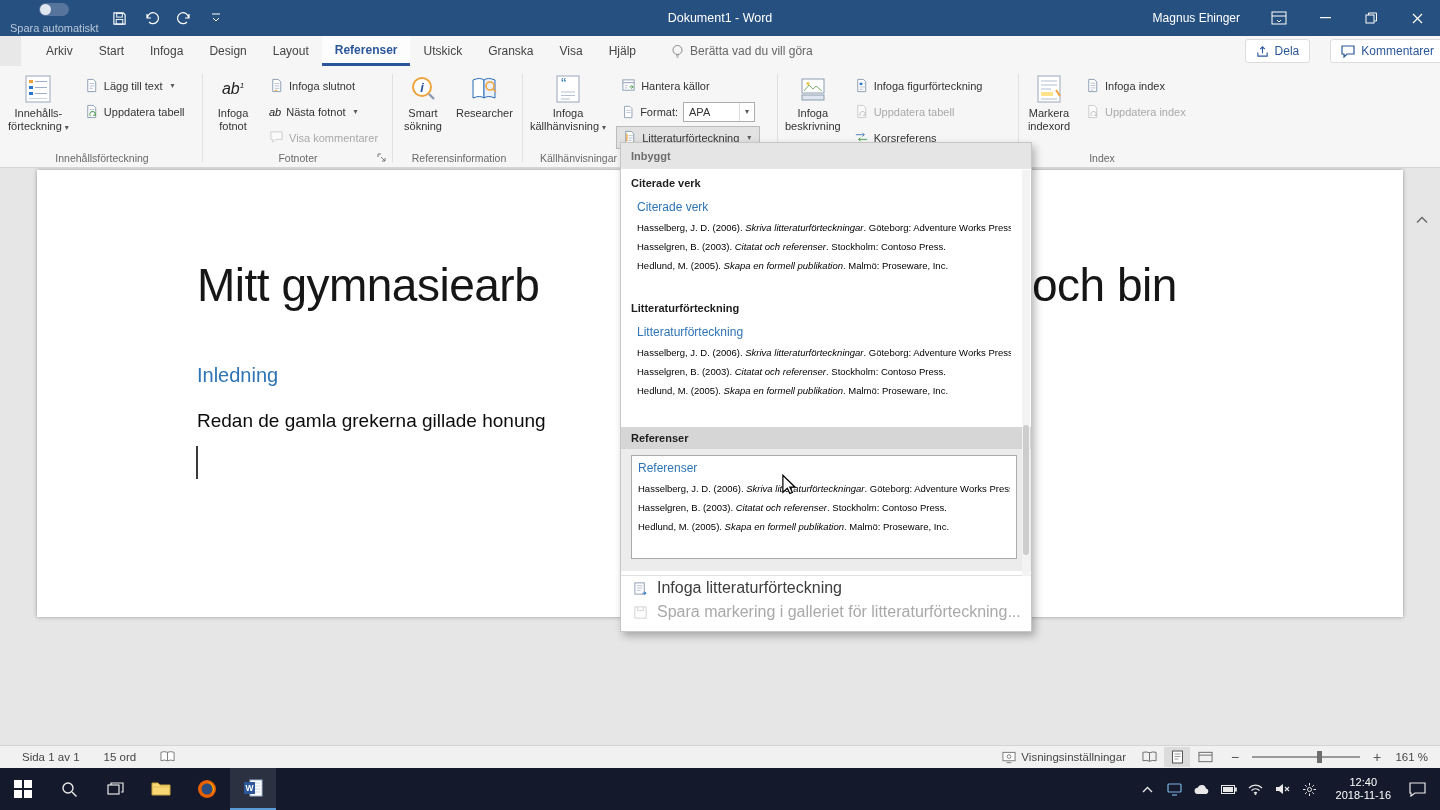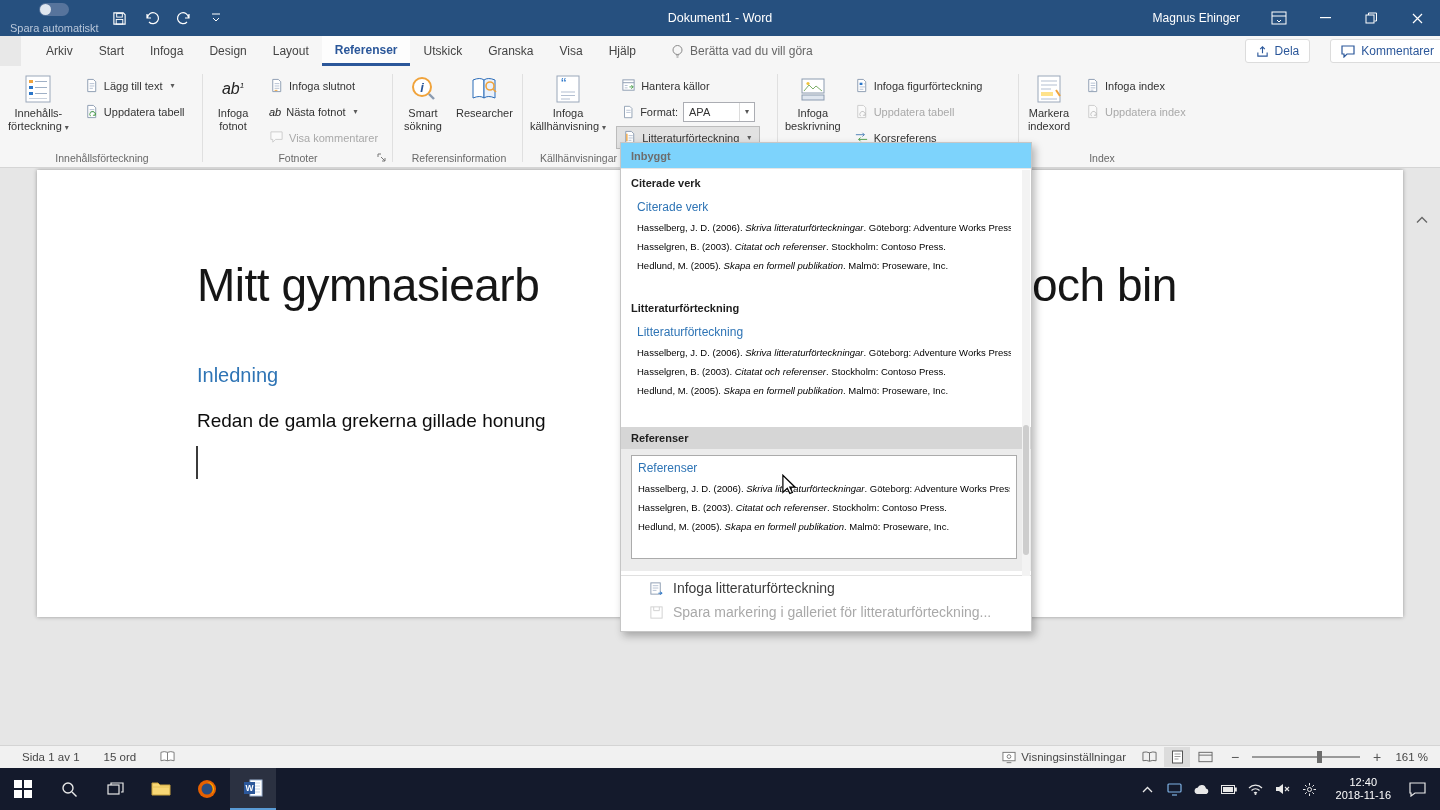--- a/index.html
+++ b/index.html
@@ -52,31 +52,31 @@
   
   .docarea { position:absolute; top:168px; left:0; width:1440px; height:577px; background:#e6e6e6; z-index:10; }
   .page { position:absolute; top:2px; left:37px; width:1366px; height:447px; background:#fff; box-shadow:0 0 4px rgba(0,0,0,.35); }
   .doc-title-frag { position:absolute; font-size:46px; font-weight:300; color:#161616; letter-spacing:-.5px; }
   .doc-heading { position:absolute; left:160px; top:194px; font-size:20px; color:#2e74b5; }
   .doc-body { position:absolute; left:160px; top:240px; font-size:19px; color:#0c0c0c; }
   .caret-bar { position:absolute; left:159px; top:276px; width:1.5px; height:33px; background:#3b3b3b; }
 
   
   .dropdown { position:absolute; left:620px; top:142px; width:412px; height:490px; background:#fff; border:1px solid #c6c6c6; box-shadow:3px 4px 8px rgba(0,0,0,.28); z-index:70; font-size:11px; }
-  .dd-builtin { height:26px; background:#7dd3fc; border-bottom:1px solid #e6e6e6; color:#6d6d6d; font-weight:bold; font-size:11px; display:flex; align-items:center; padding-left:10px; }
+  .dd-builtin { height:26px; background:#e5e5e5; border-bottom:1px solid #e6e6e6; color:#6d6d6d; font-weight:bold; font-size:11px; display:flex; align-items:center; padding-left:10px; }
   .dd-seclabel { font-weight:bold; color:#1e1e1e; font-size:11px; padding:8px 0 2px 10px; }
   .dd-gallery { margin:4px 14px 4px 10px; padding:5px 6px; }
   .dd-gtitle { color:#2e74b5; font-size:12px; margin-bottom:4px; }
   .dd-ref { font-size:9.5px; color:#000; line-height:19px; white-space:nowrap; overflow:hidden; }
   .dd-ref .it { font-style:italic; }
   .dd-sec3 { background:#ececec; padding-bottom:8px; }
   .dd-seclabel.hl { background:#d6d6d6; padding-top:5px; padding-bottom:5px; }
   .dd-gallery.hl { background:#fff; border:1px solid #ababab; margin-top:6px; height:104px; }
   .dd-sep { border-top:1px solid #e0e0e0; margin-top:4px; }
-  .dd-item { display:flex; align-items:center; gap:9px; height:24px; padding-left:28px; font-size:14px; color:#3d3d3d; }
+  .dd-item { display:flex; align-items:center; gap:9px; height:24px; padding-left:12px; font-size:16px; color:#3d3d3d; }
   .dd-scroll { position:absolute; right:1px; top:27px; width:8px; height:406px; background:#f3f3f3; }
   .dd-thumb { position:absolute; left:1px; top:255px; width:6px; height:130px; background:#cdcdcd; border-radius:3px; }
 
   .mouse-cursor { position:absolute; left:781px; top:474px; z-index:100; }
 
   
   .statusbar { position:absolute; top:745px; left:0; width:1440px; height:23px; background:#f1f1f1; border-top:1px solid #d4d4d4; display:flex; align-items:center; font-size:11.5px; color:#474747; z-index:40; }
   .sb-left { display:flex; align-items:center; gap:24px; padding-left:22px; }
   .sb-right { margin-left:auto; display:flex; align-items:center; gap:10px; padding-right:12px; }
   .sb-item { display:flex; align-items:center; gap:5px; }

